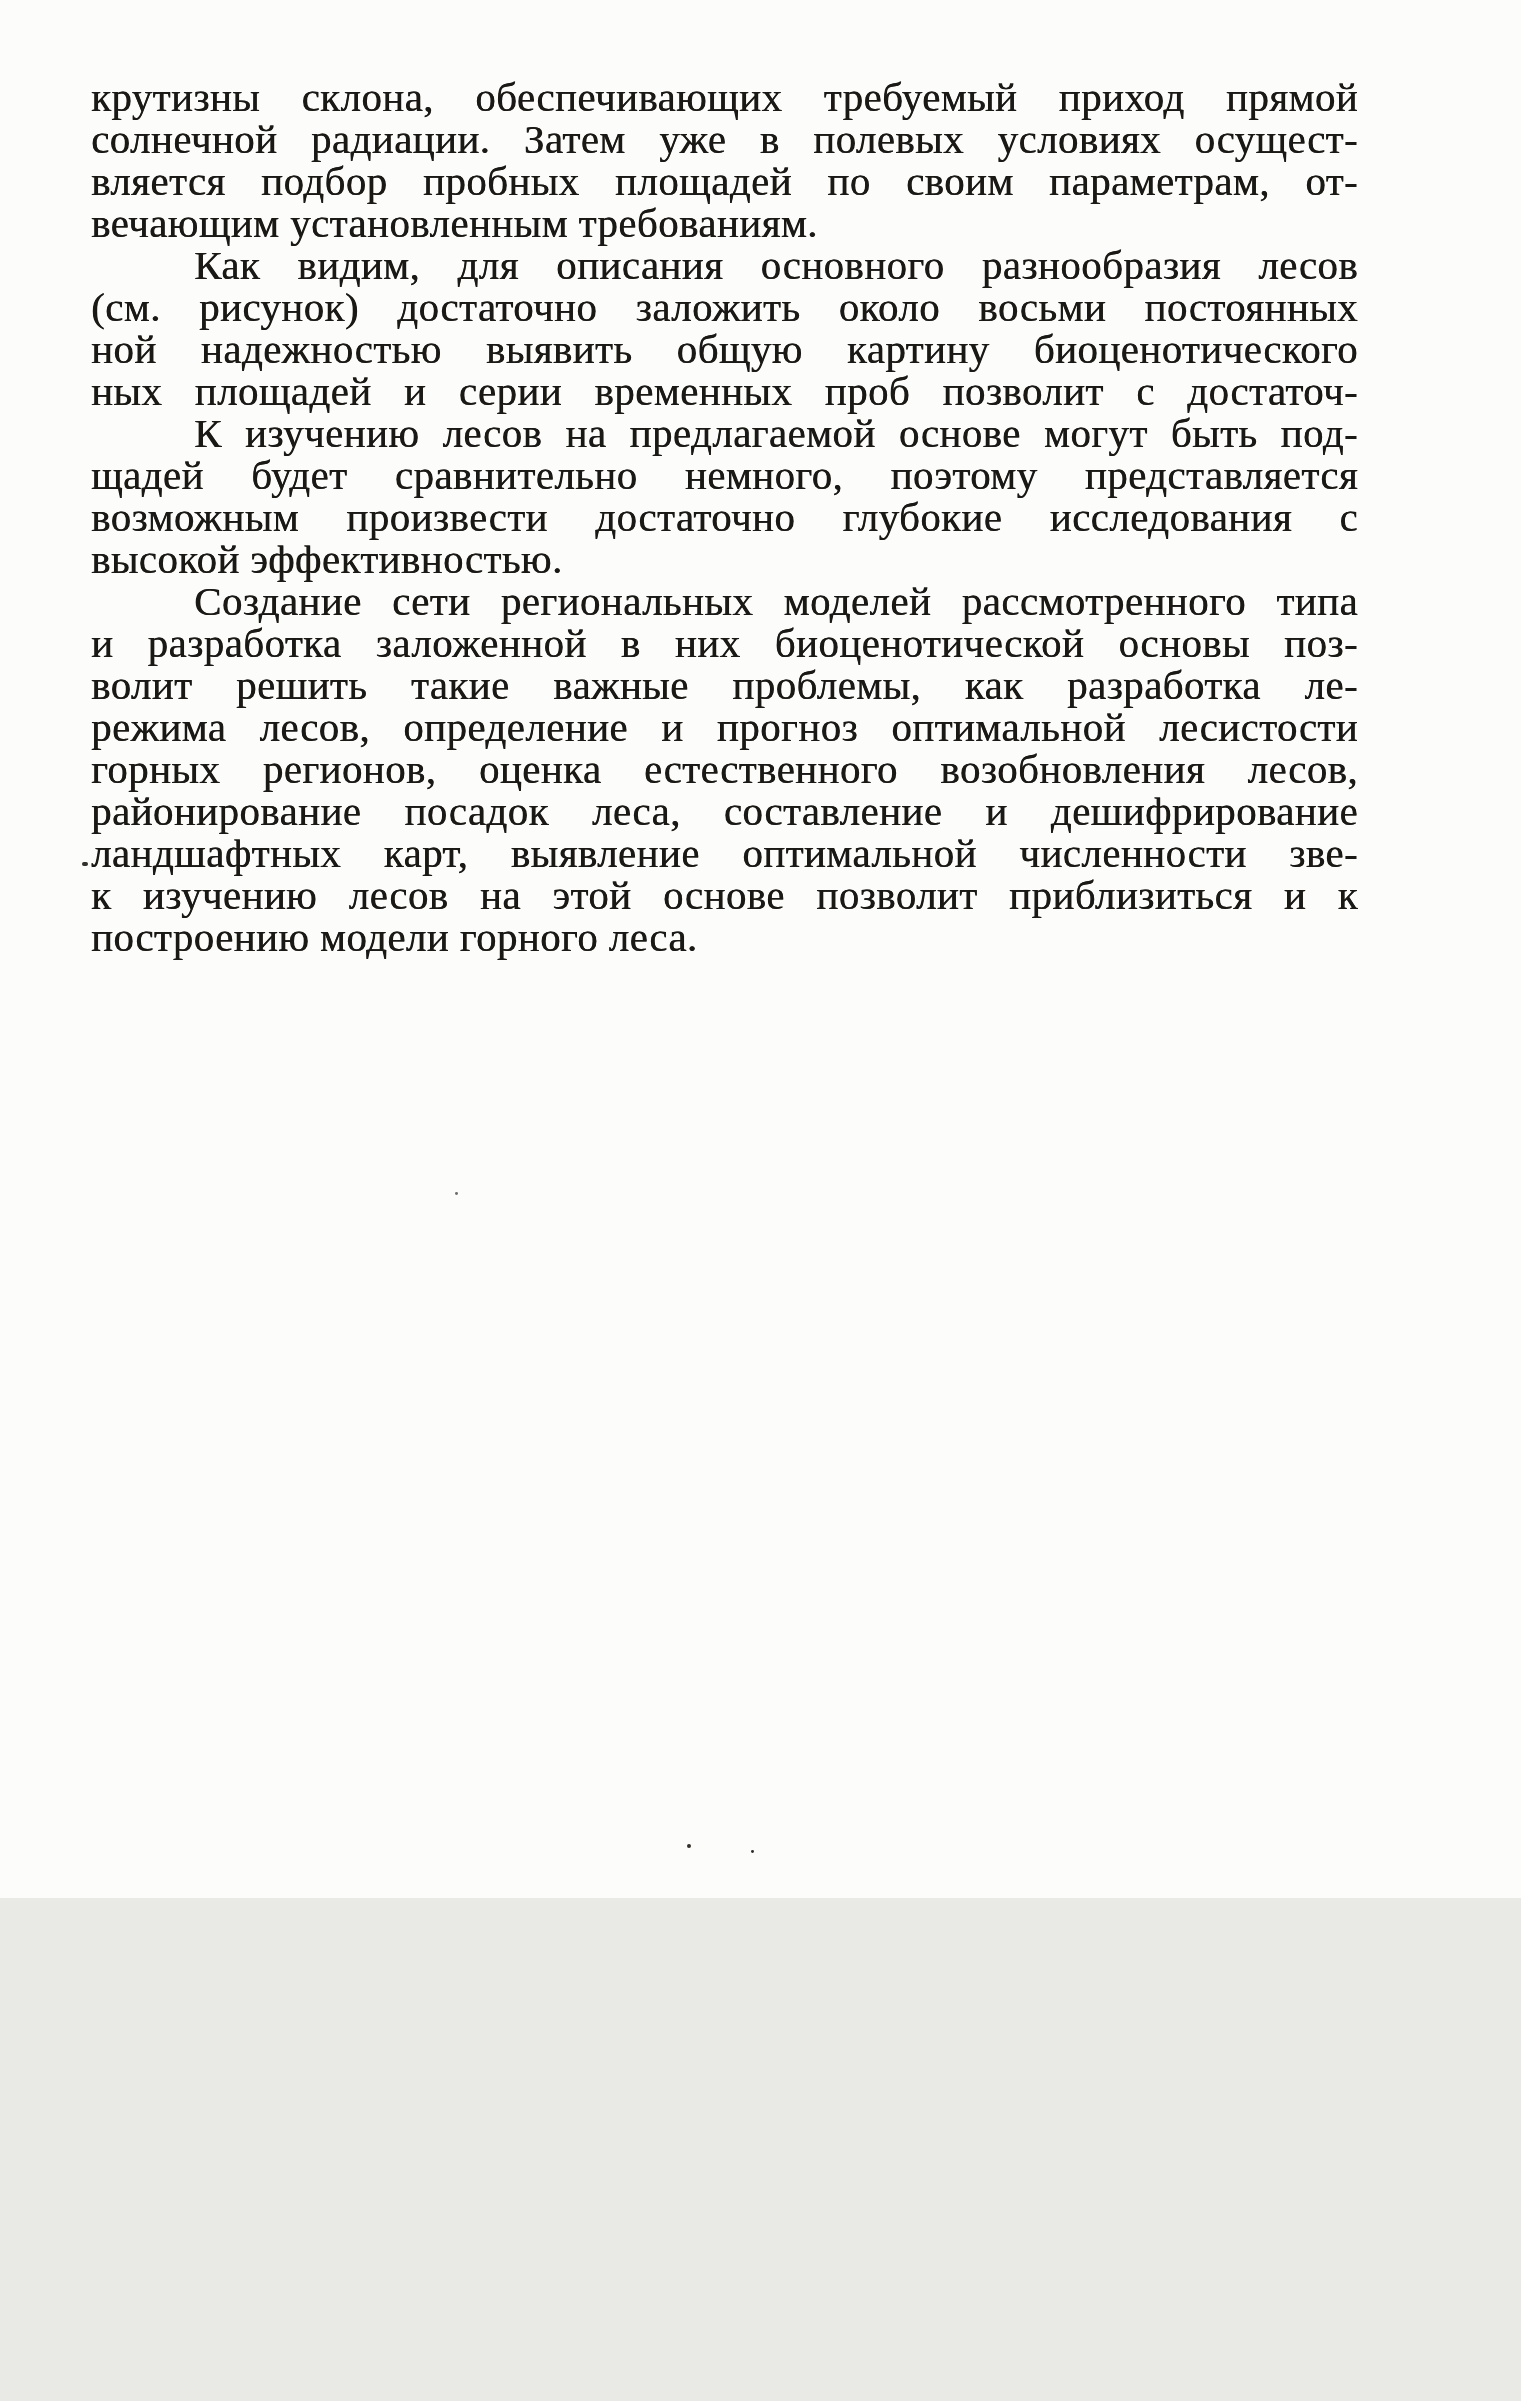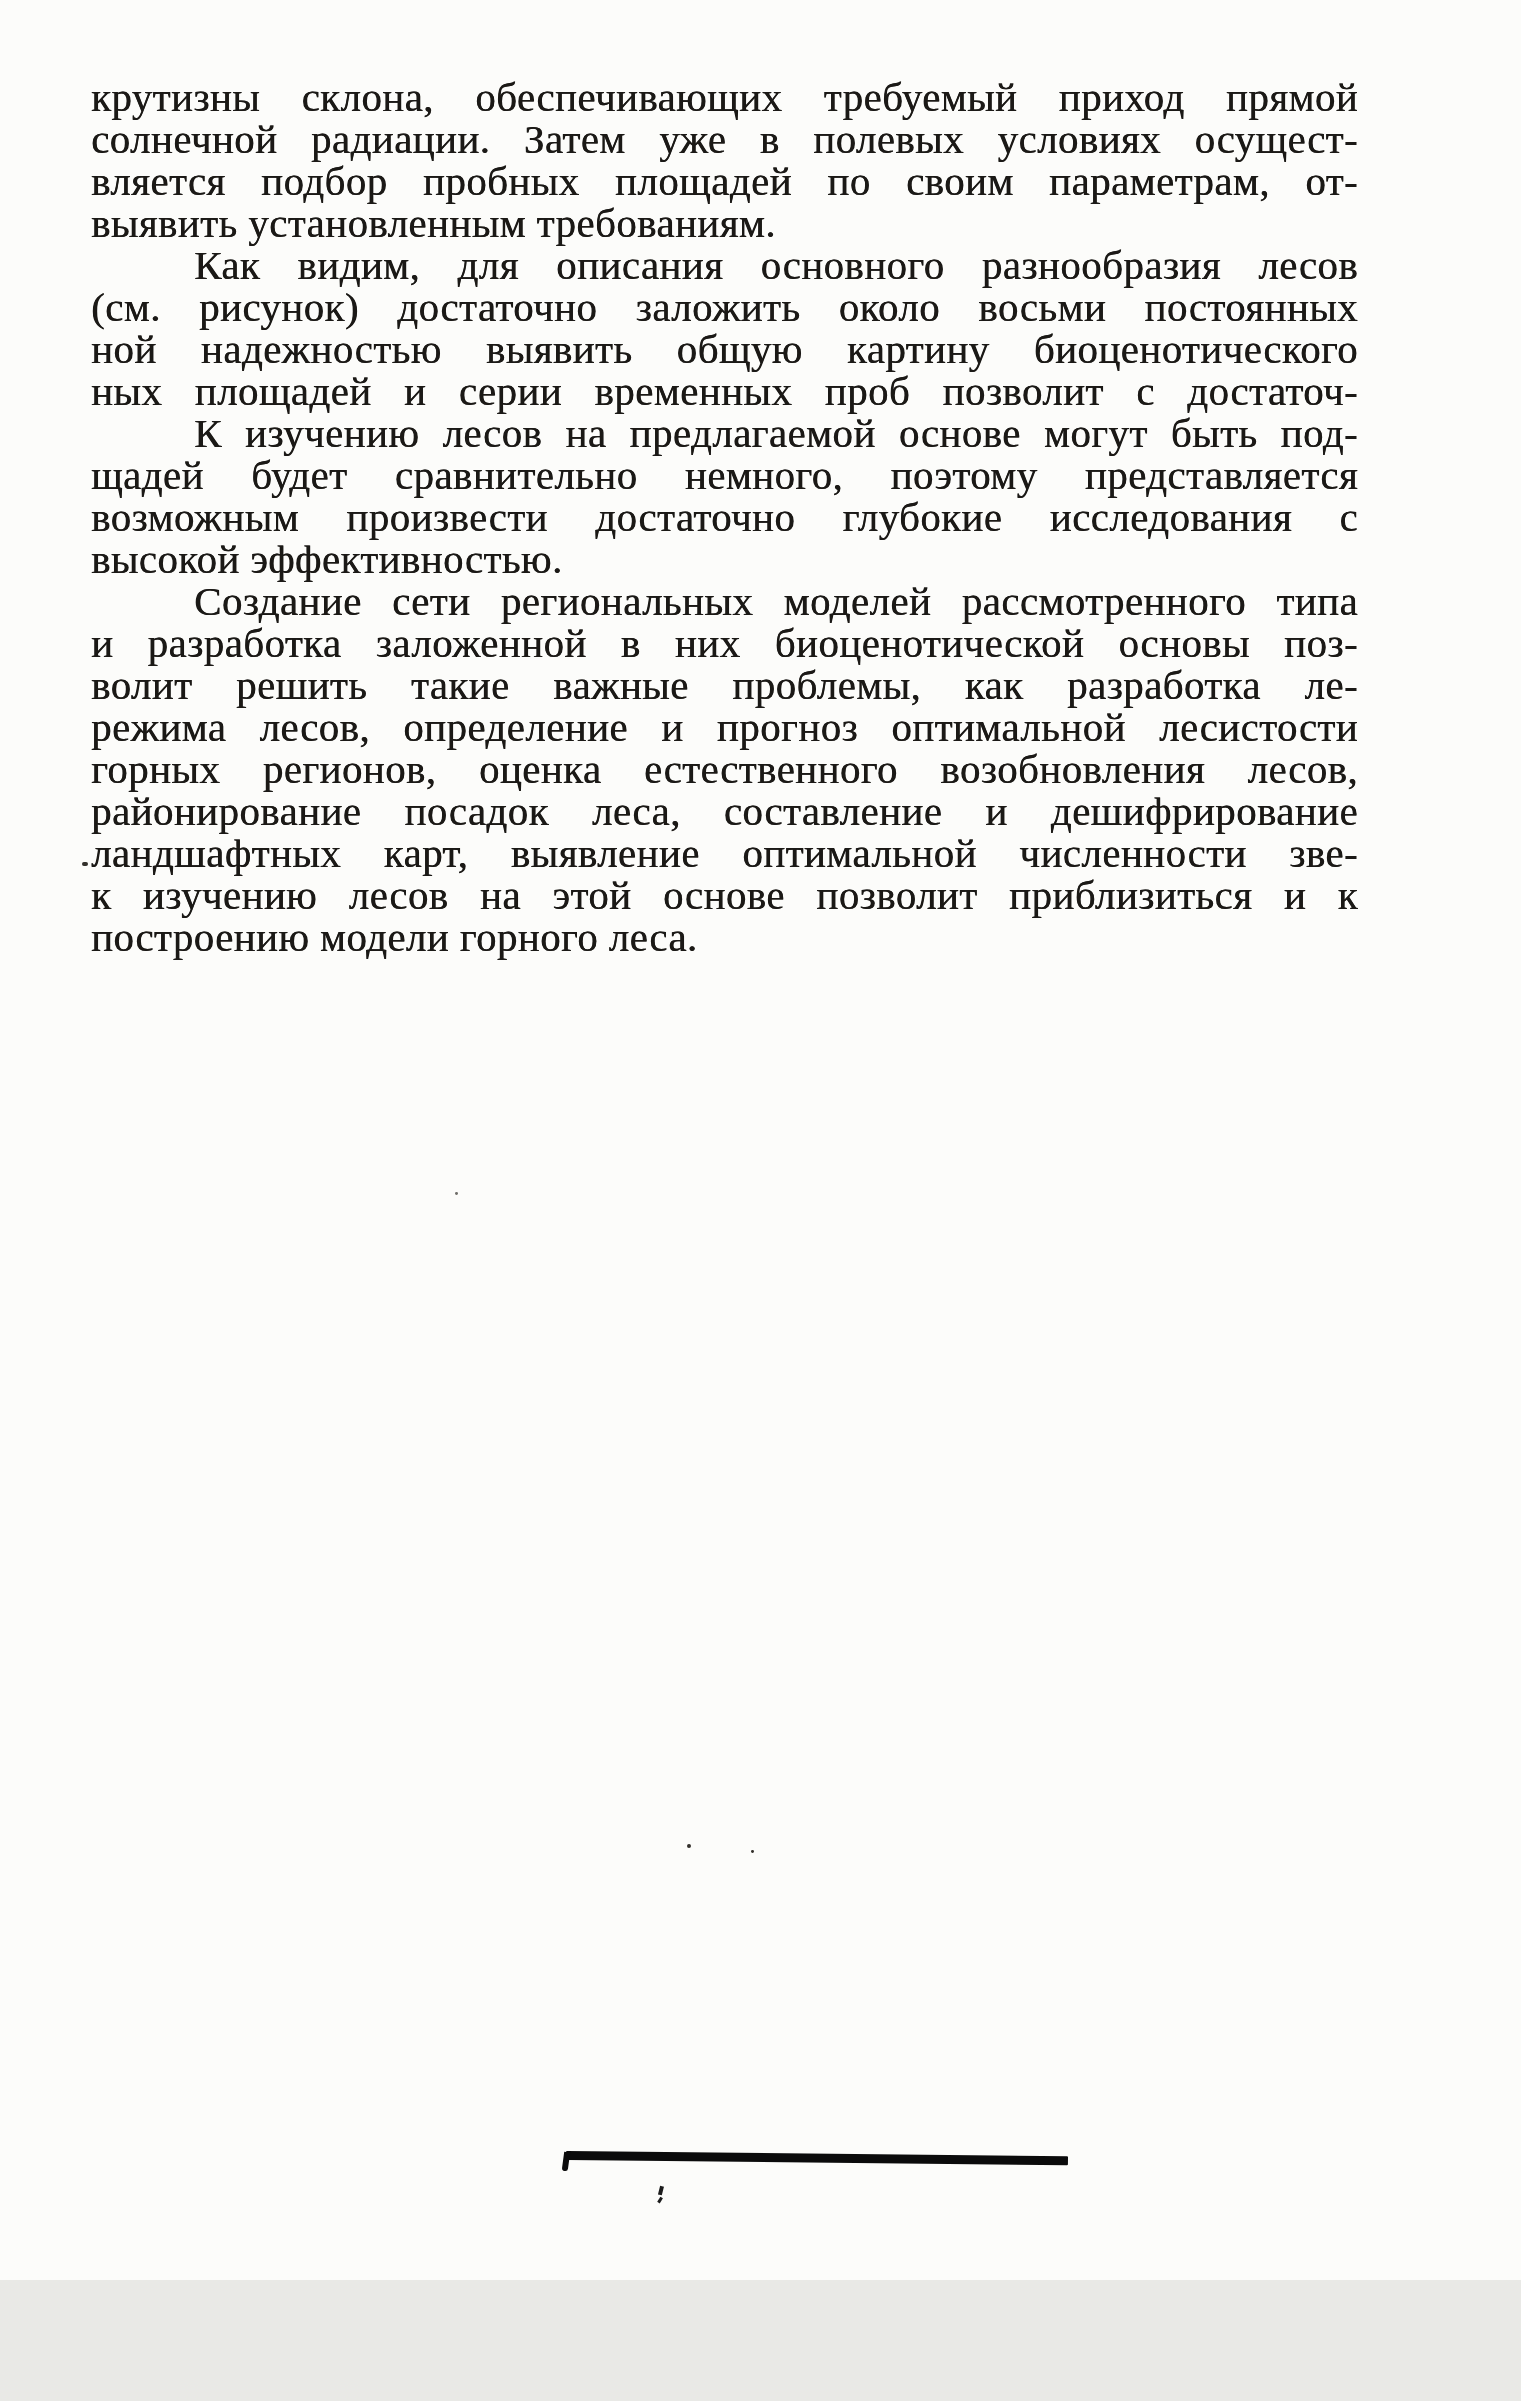--- a/index.html
+++ b/index.html
@@ -2,21 +2,21 @@
 <html style="font-size:15px"><head>
 <meta charset="utf-8">
 <style>
   html,body{margin:0;padding:0;}
   body{
     width:1522px;height:2402px;position:relative;
     background:#e9e9e6;
     font-family:"Liberation Serif","DejaVu Serif",serif;
   }
   .page{
-    position:absolute;left:0;top:0;width:1522px;height:2280px;
+    position:absolute;left:0;top:0;width:1522px;height:1898px;
     background:#fcfcfa;overflow:hidden;
   }
   .textblock{
     position:absolute;left:91px;top:76px;width:1267px;
     font-size:41px;line-height:42px;color:#1b1916;
     letter-spacing:0.4px;
     text-shadow:0.4px 0 0 #1b1916;
   }
   .line{
     text-align:justify;
@@ -78,21 +78,21 @@
   .speck.s4{ left:455px;top:1192px;width:2.9px;height:2.9px;opacity:.7; }
 </style>
 </head>
 <body>
 
 <div class="page">
   <div class="textblock" id="textblock">
       <div class="line">крутизны склона, обеспечивающих требуемый приход прямой</div>
       <div class="line">солнечной радиации. Затем уже в полевых условиях осущест-</div>
       <div class="line">вляется подбор пробных площадей по своим параметрам, от-</div>
-      <div class="line para-end">выявить установленным требованиям.</div>
+      <div class="line para-end">вечающим установленным требованиям.</div>
       <div class="line indent">Как видим, для описания основного разнообразия лесов</div>
       <div class="line">(см. рисунок) достаточно заложить около восьми постоянных</div>
       <div class="line">ной надежностью выявить общую картину биоценотического</div>
       <div class="line">ных площадей и серии временных проб позволит с достаточ-</div>
       <div class="line indent">К изучению лесов на предлагаемой основе могут быть под-</div>
       <div class="line">щадей будет сравнительно немного, поэтому представляется</div>
       <div class="line">возможным произвести достаточно глубокие исследования с</div>
       <div class="line para-end">высокой эффективностью.</div>
       <div class="line indent">Создание сети региональных моделей рассмотренного типа</div>
       <div class="line">и разработка заложенной в них биоценотической основы поз-</div>

